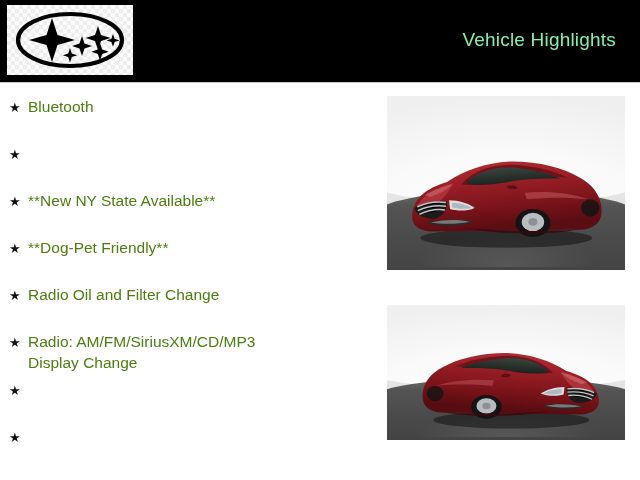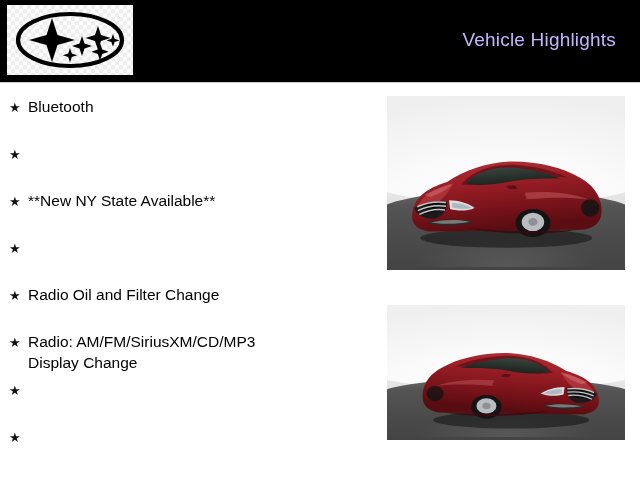--- a/index.html
+++ b/index.html
@@ -48,21 +48,21 @@
     align-items: center;
     justify-content: center;
     overflow: hidden;
   }
   .logo-plate svg { display: block; }
 
   .header-title {
     position: absolute;
     right: 24px;
     top: 28px;
-    color: #c4b5fd;
+    color: #86efac;
     font-size: 19px;
     line-height: 24px;
     letter-spacing: 0.2px;
     white-space: nowrap;
   }
 
   
   .highlights {
     position: absolute;
     left: 0;
@@ -80,21 +80,21 @@
   .hl-bullet {
     flex: 0 0 auto;
     width: 19px;
     color: #111111;
     font-size: 13px;
     line-height: 23px;
     padding-top: 6px;
   }
   .hl-text {
     flex: 1 1 auto;
-    color: #000000;
+    color: #4d7c0f;
     font-size: 15.5px;
     line-height: 21px;
     padding-top: 6px;
     white-space: pre-line;
   }
 
   
   .photo {
     position: absolute;
     overflow: hidden;
@@ -178,20 +178,21 @@
     <span class="hl-bullet">★</span>
   </div>
 
   <div class="hl-item">
     <span class="hl-bullet">★</span>
     <span class="hl-text">**New NY State Available**</span>
   </div>
 
   <div class="hl-item">
     <span class="hl-bullet">★</span>
+    <span class="hl-text">**Dog-Pet Friendly**</span>
   </div>
 
   <div class="hl-item">
     <span class="hl-bullet">★</span>
     <span class="hl-text">Radio Oil and Filter Change</span>
   </div>
 
   <div class="hl-item">
     <span class="hl-bullet">★</span>
     <span class="hl-text">Radio: AM/FM/SiriusXM/CD/MP3

